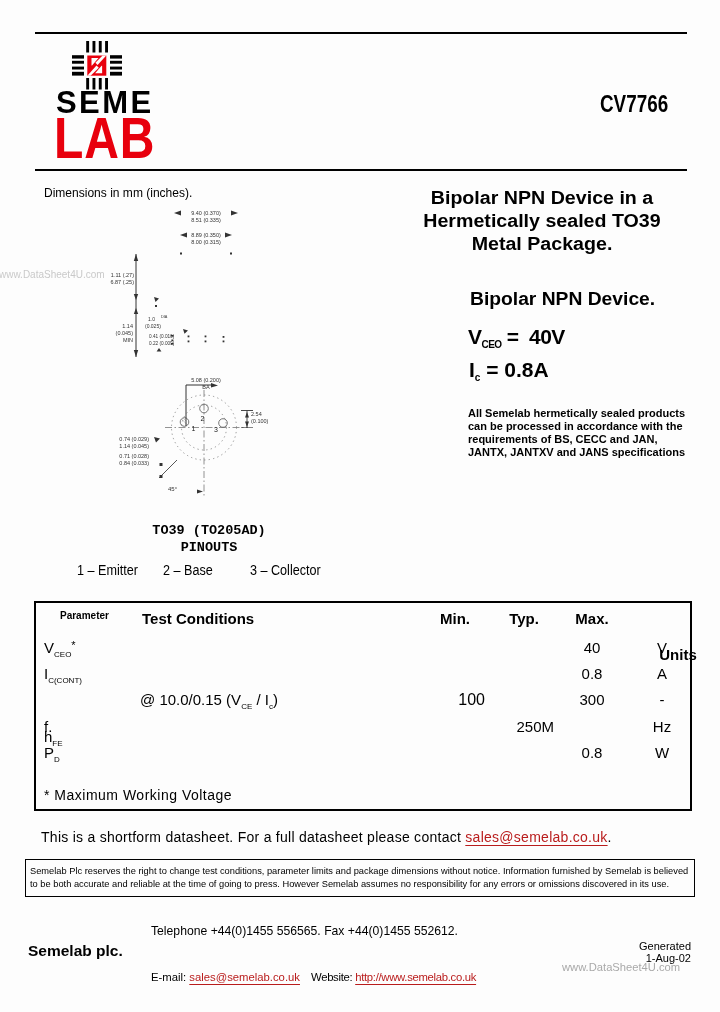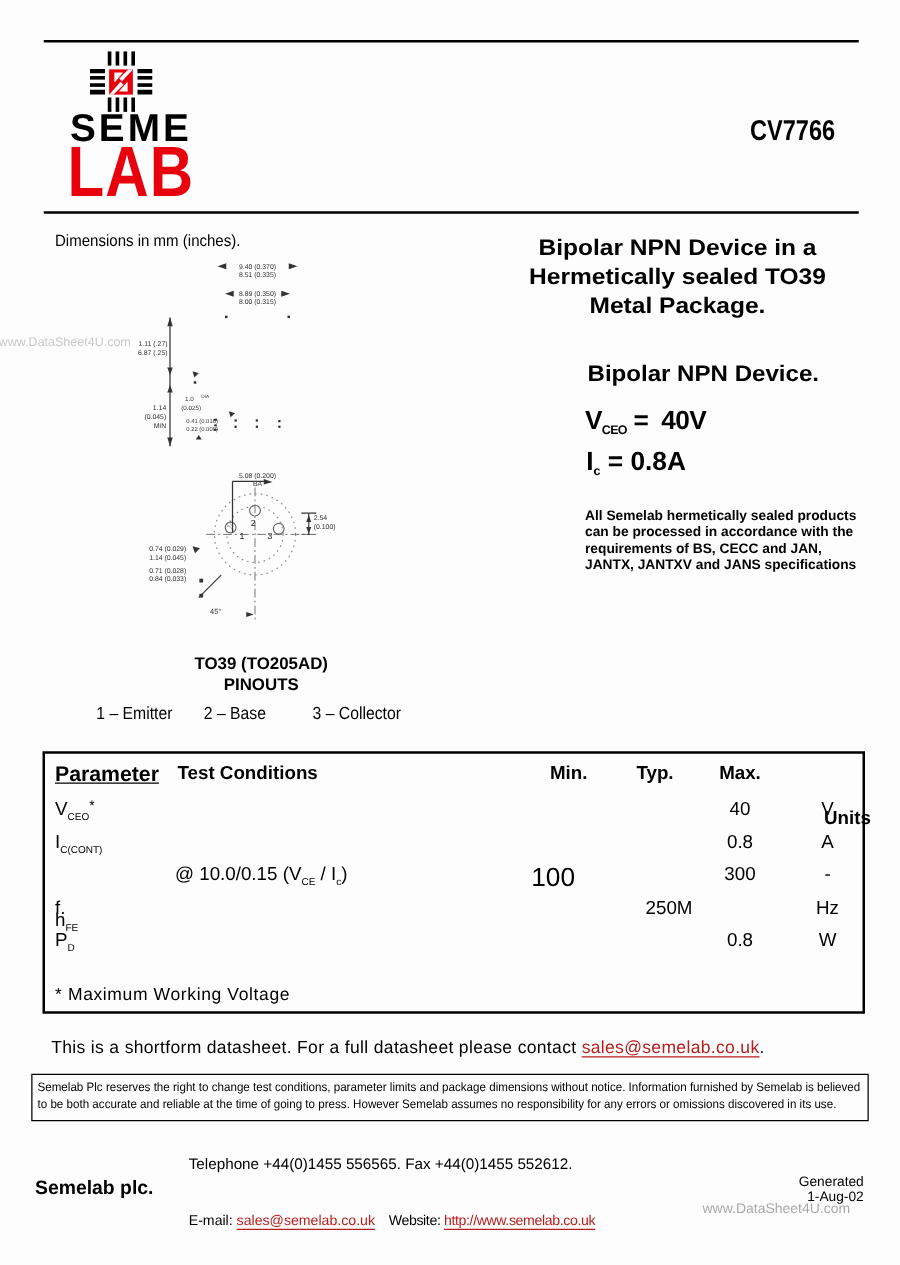--- a/index.html
+++ b/index.html
@@ -187,41 +187,41 @@
   <line x1="99" y1="278" x2="117" y2="260" stroke="#444" stroke-width="0.9"></line>
   <g fill="#333">
     <rect x="99.5" y="263" width="3" height="3"></rect>
     <rect x="99.5" y="275" width="3" height="3"></rect>
   </g>
   <text x="108" y="291" fill="#333" font-size="6">45°</text>
   <path d="M137 289.5 l6 2 -6 2 z" fill="#333"></path>
 </svg>
 </div>
 
-<div class="abs b" style="left:60px;top:522.3px;width:298px;text-align:center;font-size:13.5px;line-height:17px;">TO39 (TO205AD)<br>PINOUTS</div>
+<div class="abs b" style="left:60px;top:522.3px;width:298px;text-align:center;font-size:13.5px;line-height:17px;font-family:Liberation Mono, monospace;">TO39 (TO205AD)<br>PINOUTS</div>
 <div class="abs" style="left:77px;top:561.6px;font-size:14px;transform:scaleX(.9);transform-origin:0 0;">1 – Emitter</div>
 <div class="abs" style="left:163px;top:561.6px;font-size:14px;transform:scaleX(.9);transform-origin:0 0;">2 – Base</div>
 <div class="abs" style="left:250px;top:561.6px;font-size:14px;transform:scaleX(.9);transform-origin:0 0;">3 – Collector</div>
 
 <div class="abs" style="left:34px;top:601px;width:654px;height:206px;border:2px solid #000;"></div>
-<div class="abs b" style="left:44px;top:610px;font-size:17px;text-decoration:underline;">Parameter</div>
+<div class="abs b" style="left:60px;top:610px;font-size:10px;">Parameter</div>
 <div class="abs b" style="left:142px;top:610px;font-size:15px;">Test Conditions</div>
 <div class="abs b" style="left:425px;top:610px;width:60px;text-align:center;font-size:15px;">Min.</div>
 <div class="abs b" style="left:494px;top:610px;width:60px;text-align:center;font-size:15px;">Typ.</div>
 <div class="abs b" style="left:562px;top:610px;width:60px;text-align:center;font-size:15px;">Max.</div>
 <div class="abs b" style="left:648px;top:610px;width:60px;text-align:center;font-size:15px;margin-top:36px;">Units</div>
 
 <div class="abs" style="left:44px;top:639px;font-size:15px;">V<sub class="s">CEO</sub><span style="font-size:11px;vertical-align:top;">*</span></div>
 <div class="abs" style="left:44px;top:665px;font-size:15px;">I<sub class="s">C(CONT)</sub></div>
 <div class="abs" style="left:44px;top:691px;font-size:15px;margin-top:37px;">h<sub class="s">FE</sub></div>
 <div class="abs" style="left:140px;top:691px;font-size:15px;">@ 10.0/0.15 (V<sub class="s">CE</sub> / I<sub class="s">c</sub>)</div>
 <div class="abs" style="left:44px;top:718px;font-size:15px;">f.</div>
 <div class="abs" style="left:44px;top:744px;font-size:15px;">P<sub class="s">D</sub></div>
 
-<div class="abs" style="left:425px;top:691px;width:60px;text-align:left;font-size:21px;">100</div>
+<div class="abs" style="left:425px;top:691px;width:60px;text-align:right;font-size:16px;">100</div>
 <div class="abs" style="left:494px;top:718px;width:60px;text-align:right;font-size:15px;">250M</div>
 <div class="abs" style="left:562px;top:639px;width:60px;text-align:center;font-size:15px;">40</div>
 <div class="abs" style="left:562px;top:665px;width:60px;text-align:center;font-size:15px;">0.8</div>
 <div class="abs" style="left:562px;top:691px;width:60px;text-align:center;font-size:15px;">300</div>
 <div class="abs" style="left:562px;top:744px;width:60px;text-align:center;font-size:15px;">0.8</div>
 <div class="abs" style="left:632px;top:639px;width:60px;text-align:center;font-size:15px;">V</div>
 <div class="abs" style="left:632px;top:665px;width:60px;text-align:center;font-size:15px;">A</div>
 <div class="abs" style="left:632px;top:691px;width:60px;text-align:center;font-size:15px;">-</div>
 <div class="abs" style="left:632px;top:718px;width:60px;text-align:center;font-size:15px;">Hz</div>
 <div class="abs" style="left:632px;top:744px;width:60px;text-align:center;font-size:15px;">W</div>

